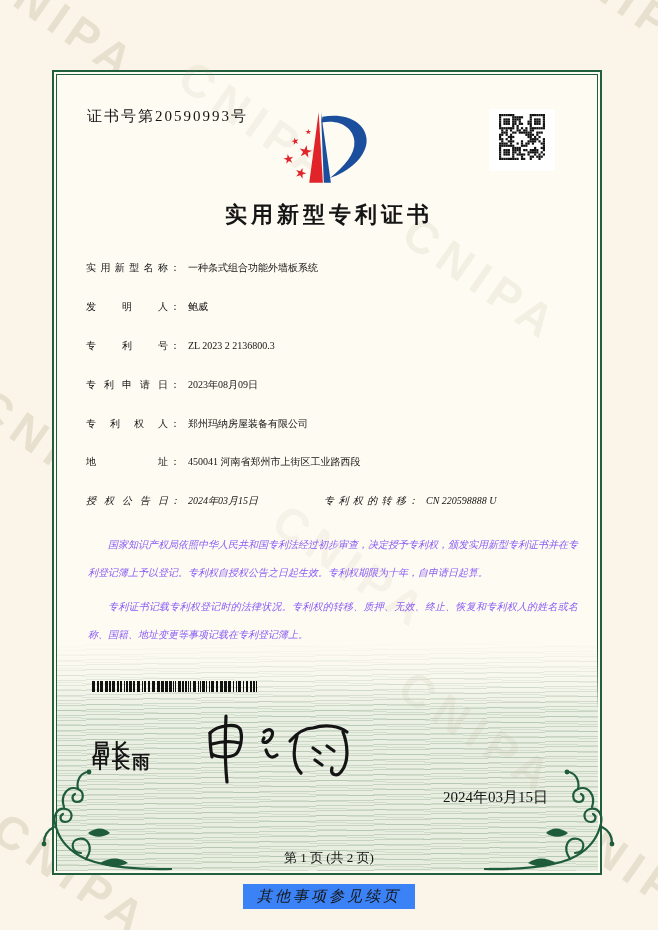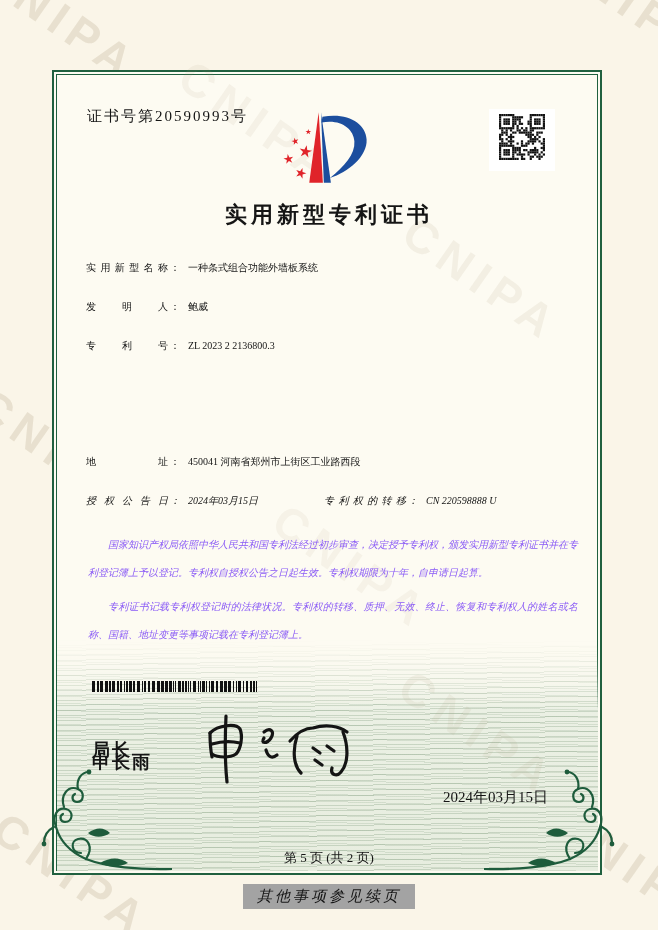--- a/index.html
+++ b/index.html
@@ -45,21 +45,21 @@
   .body-text p{margin:0 0 6px 0;text-indent:2em;}
 
   
   .barcode{position:absolute;left:92px;top:681px;width:165px;height:11px;}
   .signer{position:absolute;left:92px;font-size:18px;font-weight:700;letter-spacing:2px;
           font-family:"Liberation Sans","DejaVu Sans",sans-serif;}
   .sig{position:absolute;left:200px;top:706px;}
   .issue-date{position:absolute;left:443px;top:788px;font-size:15px;}
   .page-info{position:absolute;left:0;top:849px;width:658px;text-align:center;font-size:13px;}
   .continuation{position:absolute;left:50%;top:884px;transform:translateX(-50%);
-                background:#a3a3a3;padding:3px 14px;font-size:15px;font-style:italic;
+                background:#3b82f6;padding:3px 14px;font-size:15px;font-style:italic;
                 letter-spacing:3px;white-space:nowrap;}
 
   .ornament{position:absolute;width:132px;height:112px;}
   .orn-left{left:40px;top:768px;}
   .orn-right{left:484px;top:768px;transform:scaleX(-1);}
 </style>
 </head>
 <body>
 
 <div id="page">
@@ -374,20 +374,26 @@
 
   <div class="row" style="top:261px;">
     <span class="lbl">实用新型名称</span><span class="colon">：</span><span class="val">一种条式组合功能外墙板系统</span>
   </div>
   <div class="row" style="top:300px;">
     <span class="lbl">发明人</span><span class="colon">：</span><span class="val">鲍威</span>
   </div>
   <div class="row" style="top:339px;">
     <span class="lbl">专利号</span><span class="colon">：</span><span class="val">ZL 2023 2 2136800.3</span>
   </div>
+  <div class="row" style="top:378px;">
+    <span class="lbl">专利申请日</span><span class="colon">：</span><span class="val">2023年08月09日</span>
+  </div>
+  <div class="row" style="top:417px;">
+    <span class="lbl">专利权人</span><span class="colon">：</span><span class="val">郑州玛纳房屋装备有限公司</span>
+  </div>
   <div class="row" style="top:455px;">
     <span class="lbl">地址</span><span class="colon">：</span><span class="val">450041 河南省郑州市上街区工业路西段</span>
   </div>
   <div class="row" style="top:494px;font-style:italic;">
     <span class="lbl">授权公告日</span><span class="colon">：</span><span class="val">2024年03月15日</span>
     <span class="pair-b">
       <span class="lbl">专利权的转移</span><span class="colon">：</span><span class="val">CN 220598888 U</span>
     </span>
   </div>
 
@@ -460,16 +466,16 @@
       <path d="M90,35 C98,26 106,22 113,22 C126,18 139,20 147,26"></path>
       <path d="M97,30 C92,46 94,60 101,67"></path>
       <path d="M143,26 C149,42 148,58 141,66 C137,71 130,69 132,62"></path>
       <path d="M113,42 l7,5"></path>
         <path d="M127,40 l7,5"></path>
         <path d="M115,54 l7,5"></path>
     </g>
   </svg>
 
   <div class="issue-date">2024年03月15日</div>
-  <div class="page-info">第 5 页 (共 2 页)</div>
+  <div class="page-info">第 1 页 (共 2 页)</div>
   <div class="continuation">其他事项参见续页</div>
 
 </div>
 
 </body></html>

